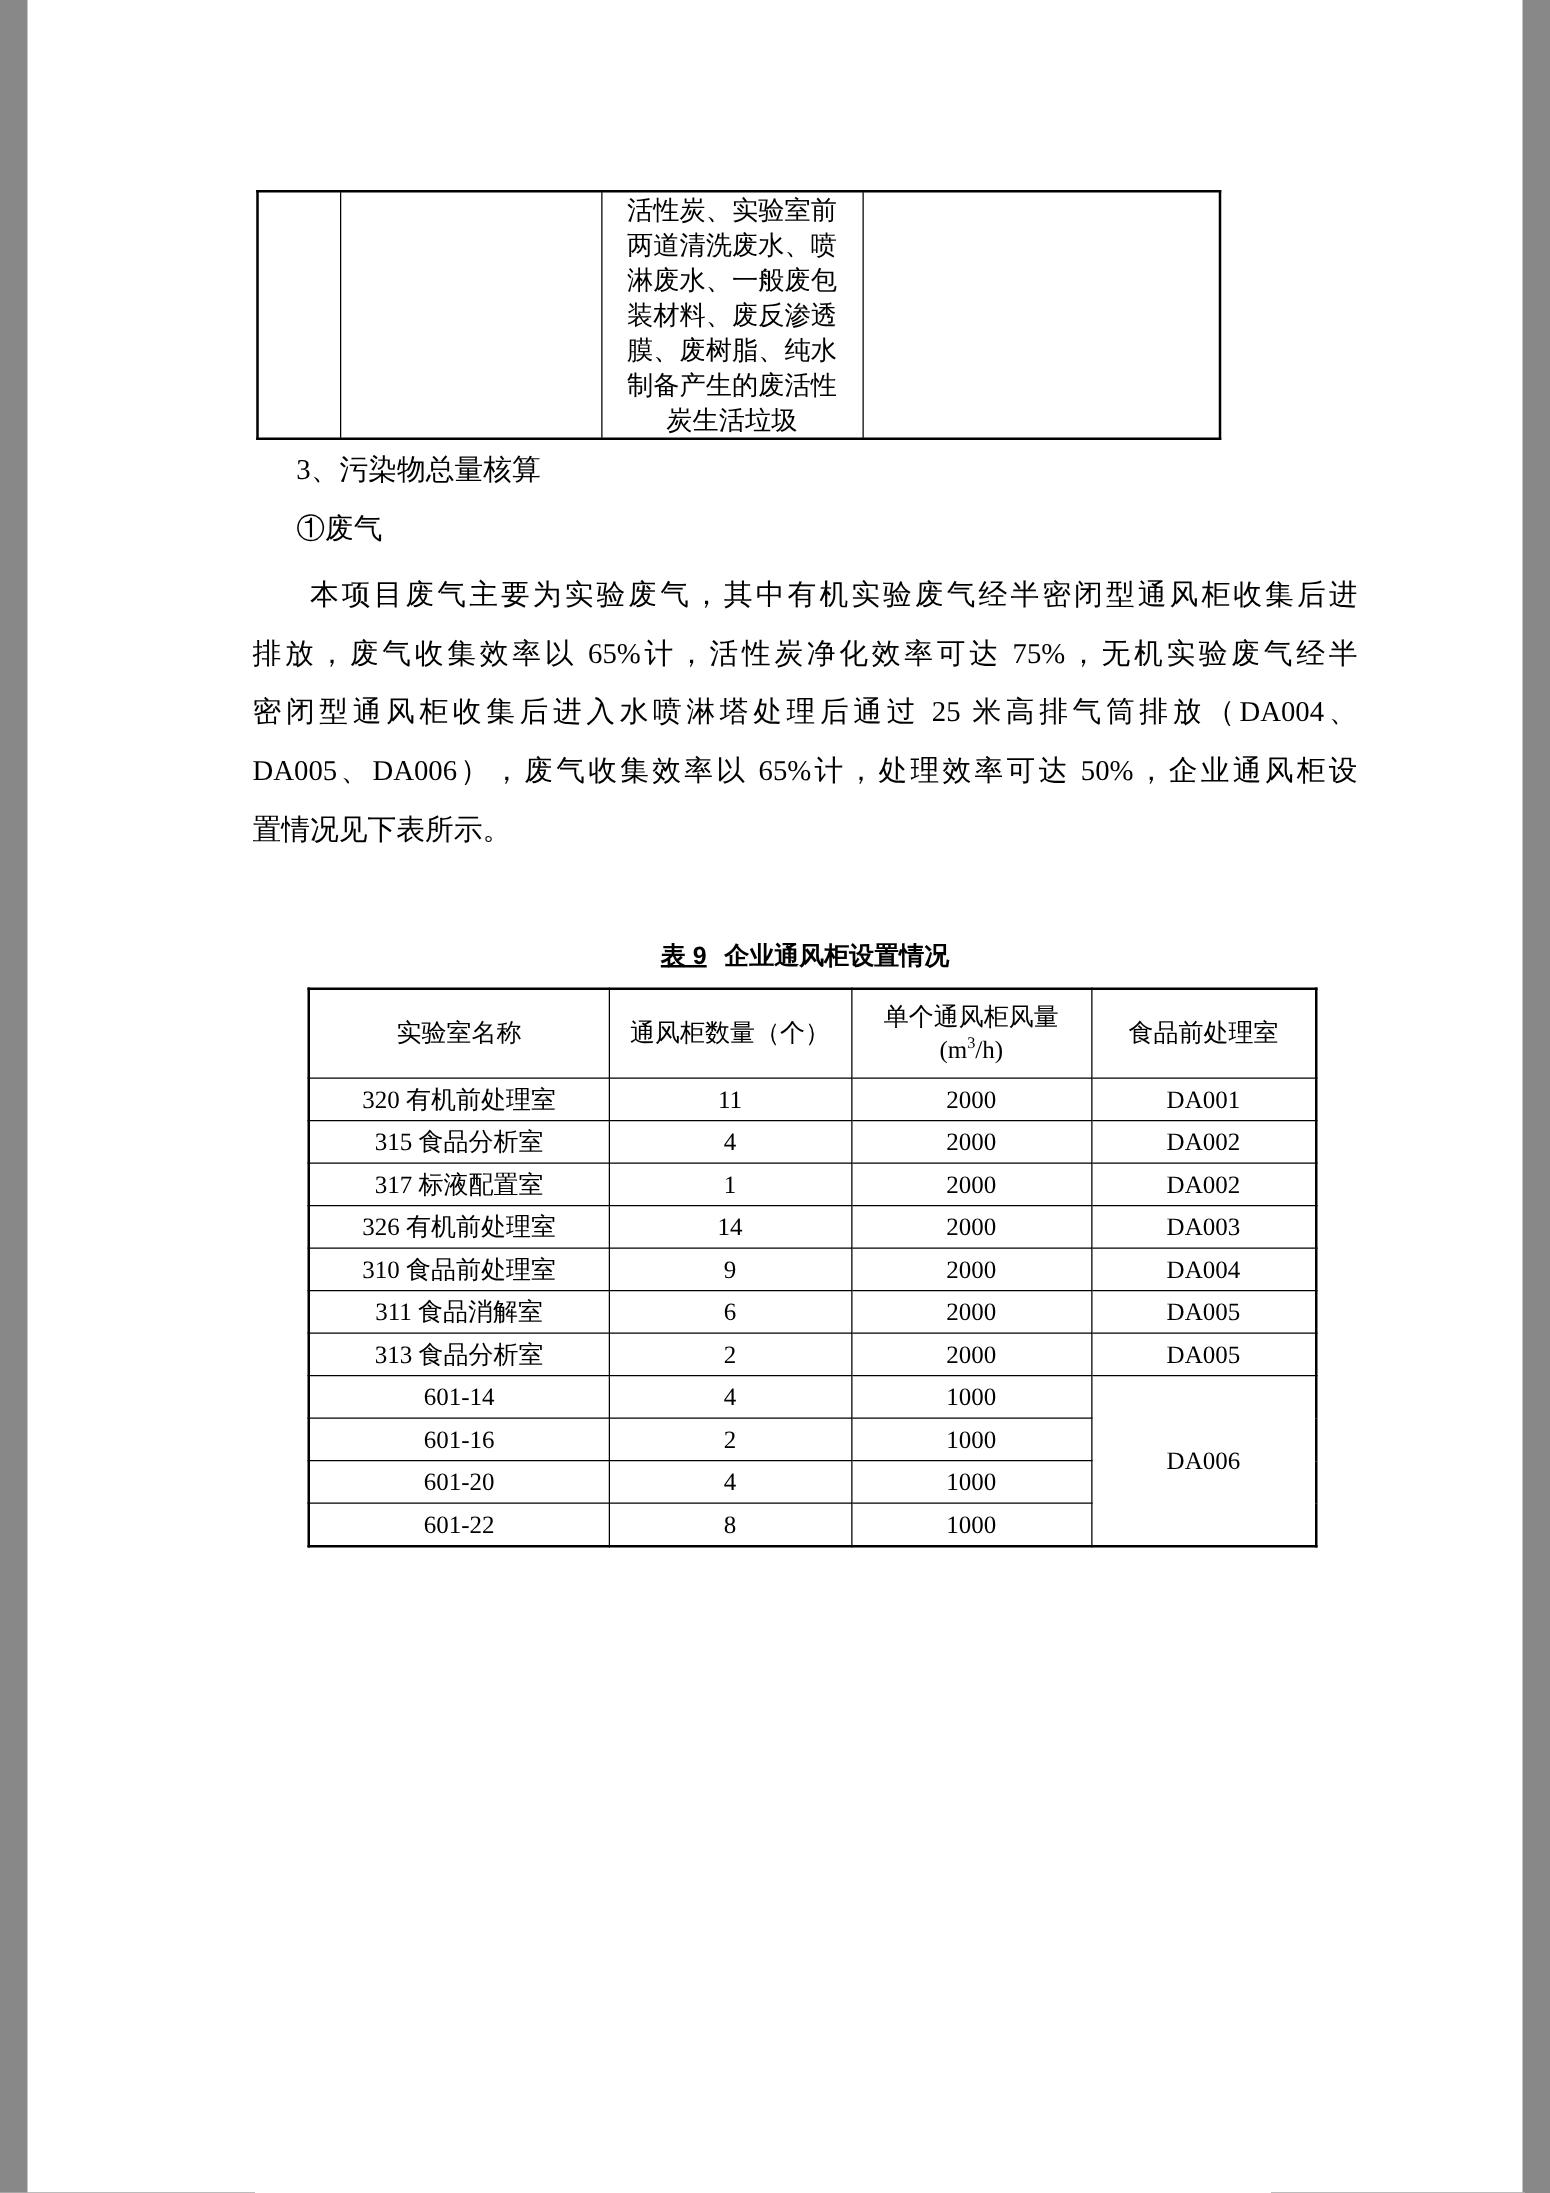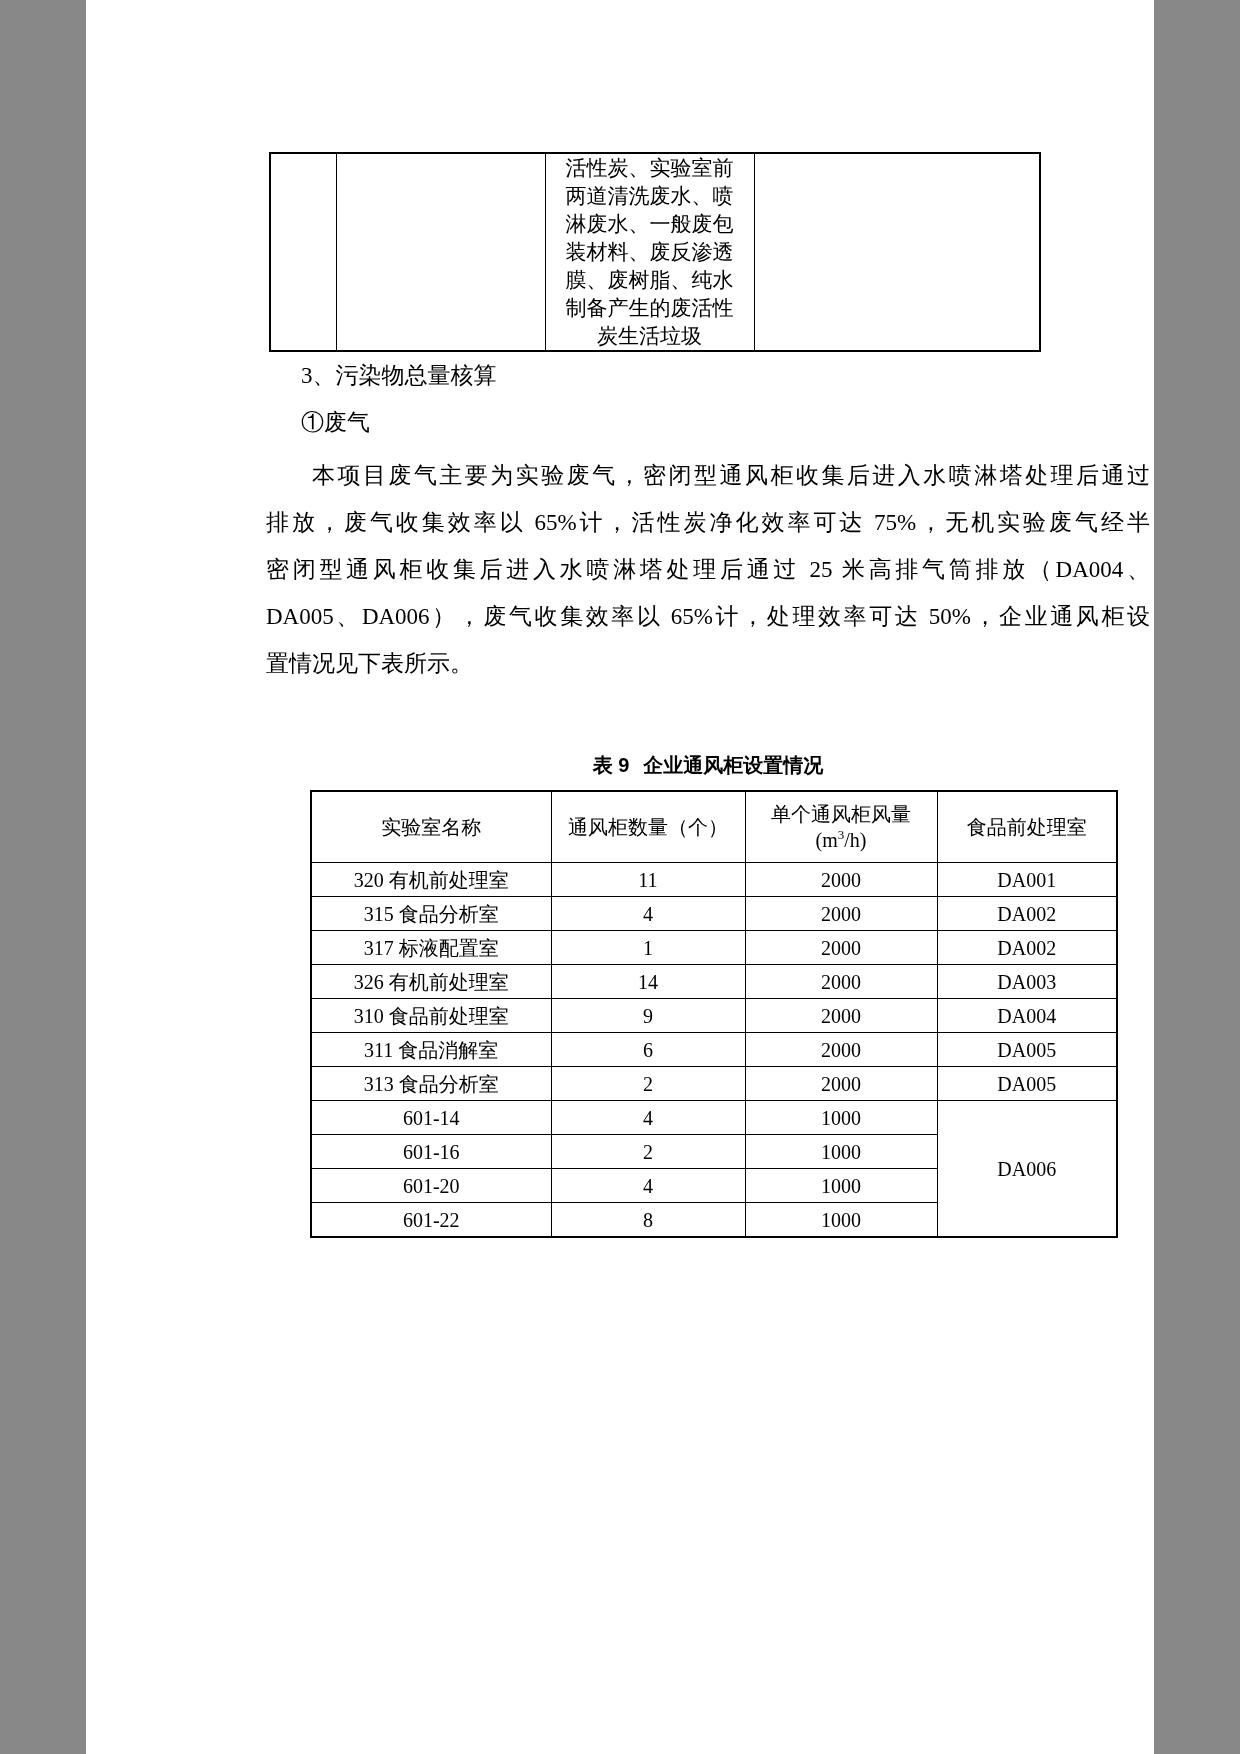--- a/index.html
+++ b/index.html
@@ -1,18 +1,18 @@
 <!DOCTYPE html>
 <html><head>
 <meta charset="utf-8">
 <style>
   html,body{margin:0;padding:0;background:#888;}
   .page{
     position:relative;
-    width:1068px;height:1754px;
+    width:1196px;height:1754px;
     margin:0 auto;
     background:#ffffff;
     font-family:"Liberation Serif","DejaVu Serif",serif;
     color:#000000;
     overflow:hidden;
   }
 
   
   .toptable{
     position:absolute;left:183px;top:152px;
@@ -53,21 +53,21 @@
   .para-line.first{text-indent:46px;}
   .para-line.last{text-align-last:auto;}
 
   
   .t9caption{
     position:absolute;left:180px;top:752px;width:884px;
     text-align:center;
     font-family:"Liberation Sans","DejaVu Sans",sans-serif;
     font-weight:bold;font-size:20px;line-height:26px;
   }
-  .t9caption .cap-label{margin-right:14px;}
+  .t9caption .cap-label{margin-right:14px;text-decoration:underline;}
 
   
   .table9{
     position:absolute;left:224px;top:790px;
     border-collapse:collapse;table-layout:fixed;
     width:806px;
     font-size:20px;
   }
   .table9{border:2.2px solid #000;padding-left:24px;}
   .table9 th,.table9 td{
@@ -109,21 +109,21 @@
       </td>
       <td></td>
     </tr>
   </tbody>
     </table>
 
   <div class="heading heading-3">3、污染物总量核算</div>
   <div class="heading heading-gas">①废气</div>
 
   <div class="para">
-    <div class="para-line first">本项目废气主要为实验废气，密闭型通风柜收集后进入水喷淋塔处理后通过</div>
+    <div class="para-line first">本项目废气主要为实验废气，其中有机实验废气经半密闭型通风柜收集后进</div>
     <div class="para-line">排放，废气收集效率以 65%计，活性炭净化效率可达 75%，无机实验废气经半</div>
     <div class="para-line">密闭型通风柜收集后进入水喷淋塔处理后通过 25 米高排气筒排放（DA004、</div>
     <div class="para-line">DA005、DA006），废气收集效率以 65%计，处理效率可达 50%，企业通风柜设</div>
     <div class="para-line last">置情况见下表所示。</div>
   </div>
 
   <div class="t9caption">
     <span class="cap-label">表 9</span><span>企业通风柜设置情况</span>
   </div>
 

